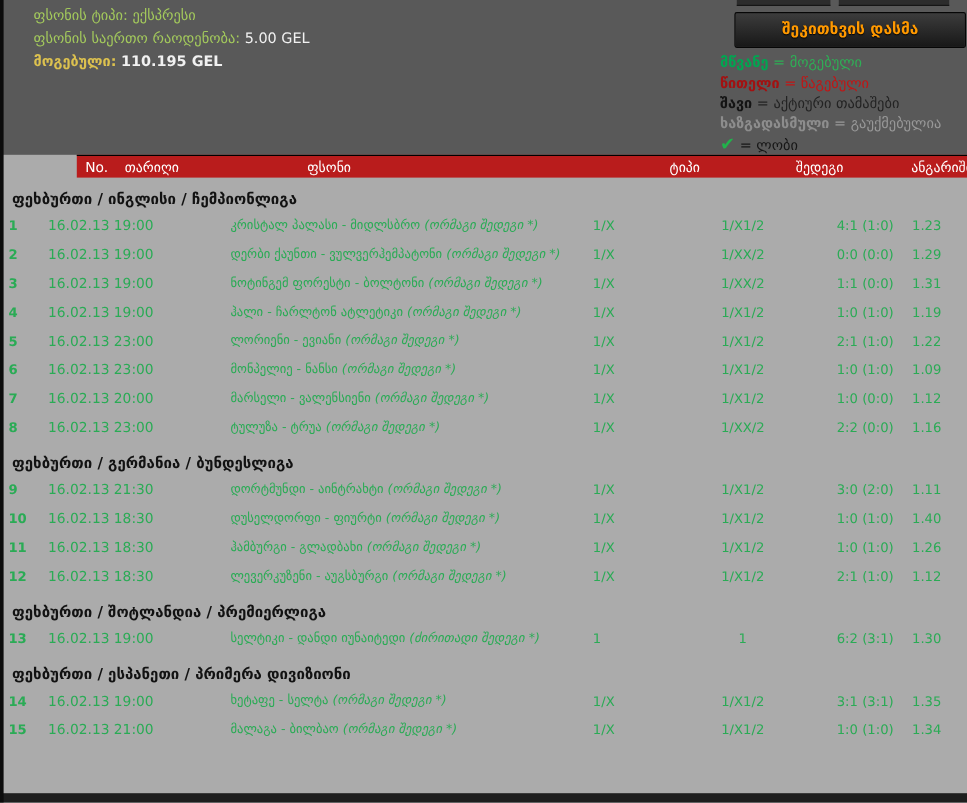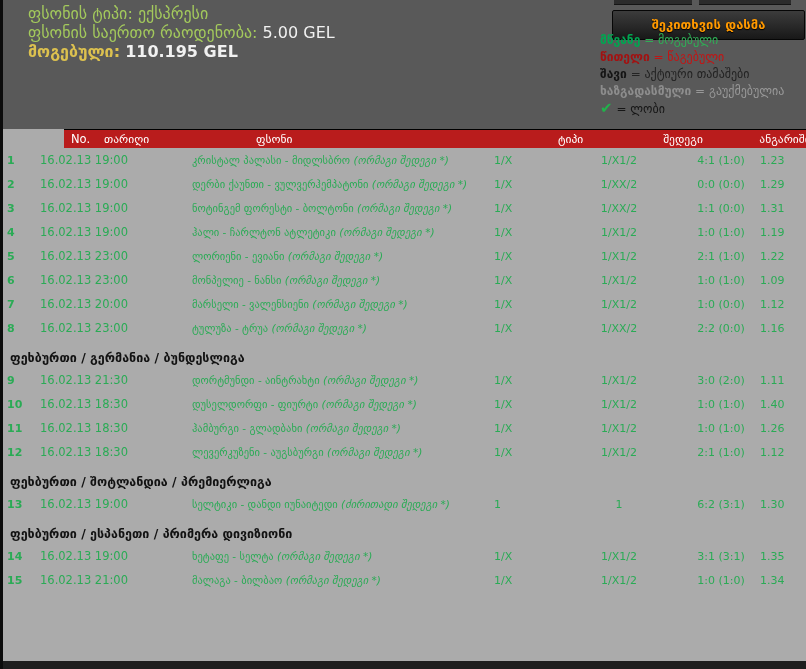--- a/index.html
+++ b/index.html
@@ -6,33 +6,33 @@
   .page{
     position:relative;width:806px;height:669px;background:#ababab;
     font-family:"DejaVu Sans",sans-serif;overflow:hidden;
   }
   .left-edge{position:absolute;left:0;top:0;width:3px;height:669px;background:#0c0c0c;z-index:9;}
   
   .top-panel{position:absolute;left:0;top:0;width:806px;height:129px;background:#595959;}
   .cut-bar{position:absolute;top:0;height:4px;background:#2c2c2c;border-bottom:1px solid #151515;}
   .cut-bar.b1{left:614px;width:78px;}
   .cut-bar.b2{left:699px;width:92px;}
-  .info{position:absolute;left:28px;top:4px;font-size:16px;line-height:19px;white-space:nowrap;}
+  .info{position:absolute;left:28px;top:4px;font-size:12px;line-height:19px;white-space:nowrap;}
   .t-green{color:#a3c95c;}
   .t-yellow{color:#dcc14f;font-weight:bold;}
   .t-white{color:#f1f1f1;}
   .t-white.b{font-weight:bold;}
   .ask-btn{
     position:absolute;left:612px;top:10px;width:193px;height:30px;
     background:linear-gradient(#3c3c3c,#181818);border:1px solid #060606;border-radius:2px;
     color:#ff9900;font-weight:bold;font-size:13px;text-align:center;line-height:28px;
     box-sizing:border-box;cursor:pointer;font-family:"DejaVu Sans",sans-serif;
     text-shadow:0 1px 1px #000;
   }
-  .legend{position:absolute;left:600px;top:32px;font-size:12px;}
+  .legend{position:absolute;left:600px;top:44px;font-size:12px;}
   .legend-row{height:17px;line-height:17px;white-space:nowrap;}
   .legend-row .term{font-weight:bold;}
   .legend-green .term{color:#00a651;}
   .legend-green .eq,.legend-green .desc{color:#2fae56;}
   .legend-red .term{color:#a31111;}
   .legend-red .eq,.legend-red .desc{color:#c31414;}
   .legend-black .term{color:#141414;margin-top:20px;}
   .legend-black .eq,.legend-black .desc{color:#232323;}
   .legend-gray .term{color:#8d8d8d;}
   .legend-gray .eq,.legend-gray .desc{color:#989898;}
@@ -106,20 +106,21 @@
     <span class="c-date">თარიღი</span>
     <span class="c-match">ფსონი</span>
     <span class="c-type">ტიპი</span>
     <span class="c-result">შედეგი</span>
     <span class="c-score">ანგარიში</span>
     <span class="c-coef">კოეფ.</span>
   </div>
 
   <div class="tbody">
       <div class="section">
+        <div class="section-title">ფეხბურთი / ინგლისი / ჩემპიონლიგა</div>
         <div class="row">
           <span class="c-no">1</span>
           <span class="c-date">16.02.13 19:00</span>
           <span class="c-match"><span>კრისტალ პალასი - მიდლსბრო </span><span class="note">(ორმაგი შედეგი *)</span></span>
           <span class="c-type">1/X</span>
           <span class="c-result">1/X1/2</span>
           <span class="c-score">4:1 (1:0)</span>
           <span class="c-coef">1.23</span>
         </div>
         <div class="row">

